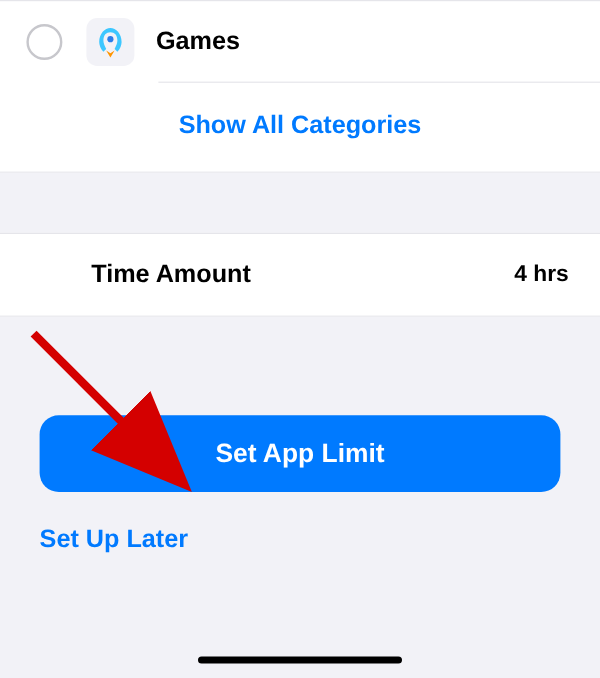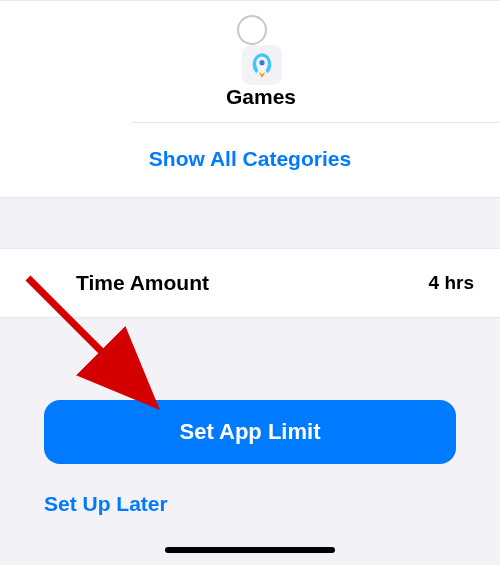--- a/index.html
+++ b/index.html
@@ -14,21 +14,20 @@
     .section-categories {
       background: #ffffff;
       border-top: 1px solid #e5e5ea;
       border-bottom: 1px solid #e5e5ea;
     }
     .category-row {
       display: flex;
       align-items: center;
       padding: 14px 18px 14px 22px;
       position: relative;
-      flex-direction: column;
     }
     .category-row::after {
       content: "";
       position: absolute;
       left: 132px;
       right: 0;
       bottom: 0;
       height: 1px;
       background: #e5e5ea;
     }
@@ -74,21 +73,21 @@
     }
     .time-row {
       display: flex;
       justify-content: space-between;
       align-items: center;
       padding: 22px 26px 22px 76px;
     }
     .time-label { font-size: 21px; font-weight: 700; color: #000; }
     .time-value { font-size: 19px; font-weight: 700; color: #000; }
     .gap2 { height: 82px; background: #f2f2f7; }
-    .button-area { padding: 0 44px; }
+    .button-area { padding: 0 33px; }
     .primary-btn {
       width: 100%;
       height: 64px;
       background: #007aff;
       border: none;
       border-radius: 16px;
       color: #fff;
       font-size: 22px;
       font-weight: 700;
       display: flex;

